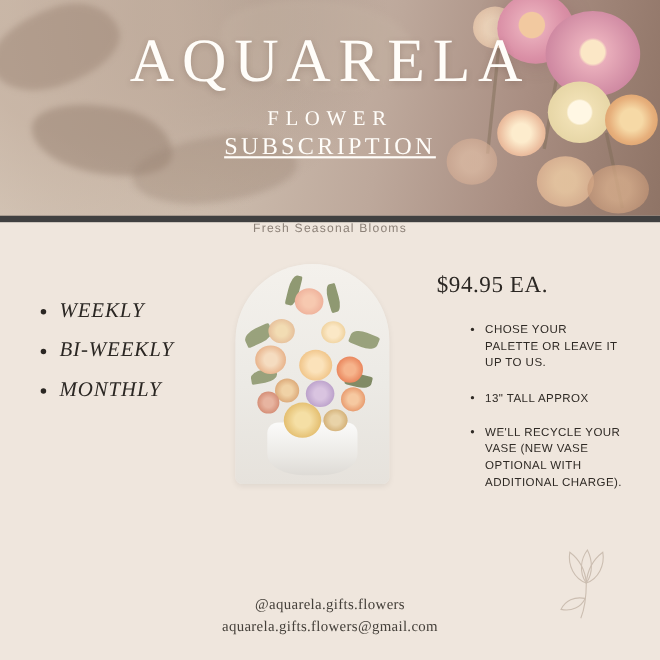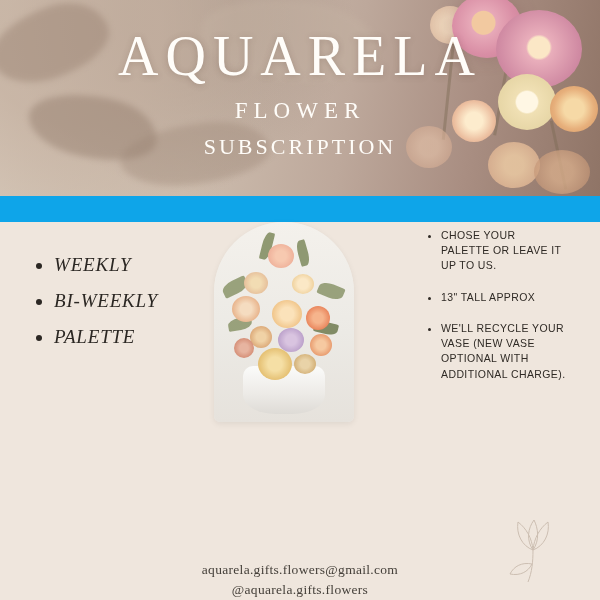--- a/index.html
+++ b/index.html
@@ -10,21 +10,21 @@
     width: 600px;
     height: 600px;
     overflow: hidden;
     font-family: "Liberation Sans", sans-serif;
     background: #efe7de;
   }
   .poster {
     position: relative;
     width: 600px;
     height: 600px;
-    background: #0ea5e9;
+    background: #404040;
     overflow: hidden;
   }
 
   
   .hero {
     position: relative;
     width: 600px;
     height: 196px;
     overflow: hidden;
     background: #cbb6a8;
@@ -88,32 +88,32 @@
     font-size: 56px;
     letter-spacing: 7px;
     line-height: 1;
     margin: 0;
     text-shadow: 0 1px 6px rgba(90,66,54,.25);
     white-space: nowrap;
   }
   .sub1 {
     font-family: "Liberation Serif", serif;
     color: #fffdf9;
-    font-size: 23px;
+    font-size: 19px;
     letter-spacing: 6px;
     margin-top: 14px;
     white-space: nowrap;
   }
   .sub2 {
     font-family: "Liberation Serif", serif;
     color: #fffdf9;
     font-size: 22px;
     letter-spacing: 3px;
-    margin-top: 10px;
     white-space: nowrap;
+    text-decoration: underline;
   }
 
   
   .body-area {
     position: relative;
     width: 600px;
     height: 404px;
     background: #efe6dd;
   }
   .headline {
@@ -296,28 +296,29 @@
     <div class="bloom b9"></div>
 
     <div class="hero-text">
       <div class="brand">AQUARELA</div>
       <div class="sub1">FLOWER</div>
       <div class="sub2">SUBSCRIPTION</div>
     </div>
   </div>
 
   <div class="body-area">
+    <div class="subhead">Fresh Seasonal Blooms</div>
 
     <div class="columns">
 
       <div class="col-left">
         <ul class="freq-list">
           <li>WEEKLY</li>
           <li>BI-WEEKLY</li>
-          <li>PALETTE</li>
+          <li>MONTHLY</li>
         </ul>
       </div>
 
       <div class="col-mid">
         <div class="arch">
           <div class="arch-bg"></div>
           <div class="grn g5"></div>
           <div class="grn g6"></div>
           <div class="grn g1"></div>
           <div class="grn g2"></div>
@@ -333,36 +334,37 @@
           <div class="fl f7"></div>
           <div class="fl f8"></div>
           <div class="fl f9"></div>
           <div class="fl f11"></div>
           <div class="fl f10"></div>
           <div class="fl f12"></div>
         </div>
       </div>
 
       <div class="col-right">
+        <div class="price">$94.95 EA.</div>
         <ul class="feature-list">
           <li>CHOSE YOUR PALETTE OR LEAVE IT UP TO US.</li>
           <li>13" TALL APPROX</li>
           <li>WE'LL RECYCLE YOUR VASE (NEW VASE OPTIONAL WITH ADDITIONAL CHARGE).</li>
         </ul>
       </div>
 
     </div>
 
     <svg class="corner-flower" viewBox="0 0 90 80">
       <path d="M46 14 C40 22, 38 34, 45 44 C52 34, 50 22, 46 14 Z" fill="none" stroke="#b9a99a" stroke-width="1"></path>
       <path d="M45 44 C34 40, 28 28, 30 16 C38 22, 44 32, 45 44 Z" fill="none" stroke="#b9a99a" stroke-width="1"></path>
       <path d="M45 44 C56 40, 62 28, 60 16 C52 22, 46 32, 45 44 Z" fill="none" stroke="#b9a99a" stroke-width="1"></path>
       <path d="M45 44 C45 56, 44 66, 40 76" fill="none" stroke="#b9a99a" stroke-width="1"></path>
       <path d="M44 58 C34 56, 26 60, 22 68 C32 70, 40 66, 44 58 Z" fill="none" stroke="#b9a99a" stroke-width="1"></path>
     </svg>
 
     <div class="footer">
+      <div>@aquarela.gifts.flowers</div>
       <div>aquarela.gifts.flowers@gmail.com</div>
-      <div>@aquarela.gifts.flowers</div>
     </div>
   </div>
 
 </div>
 
 </body></html>

